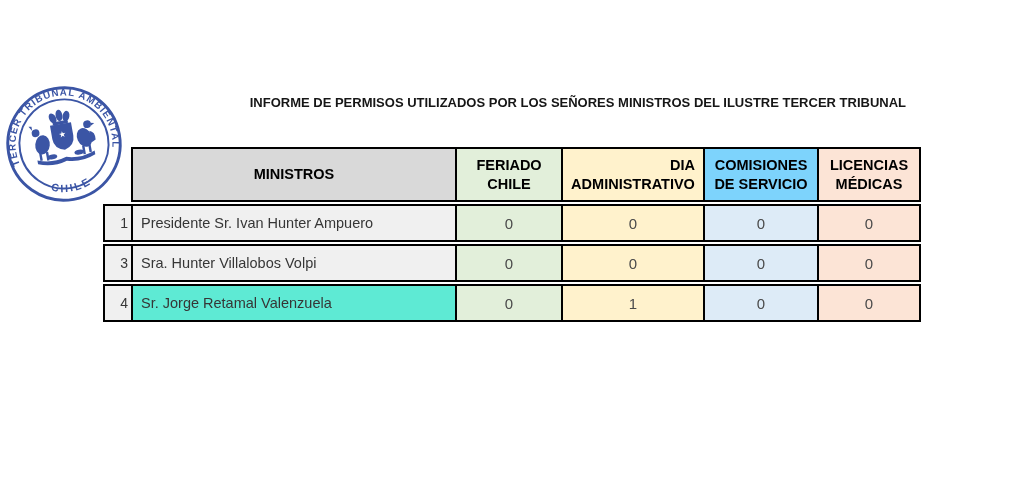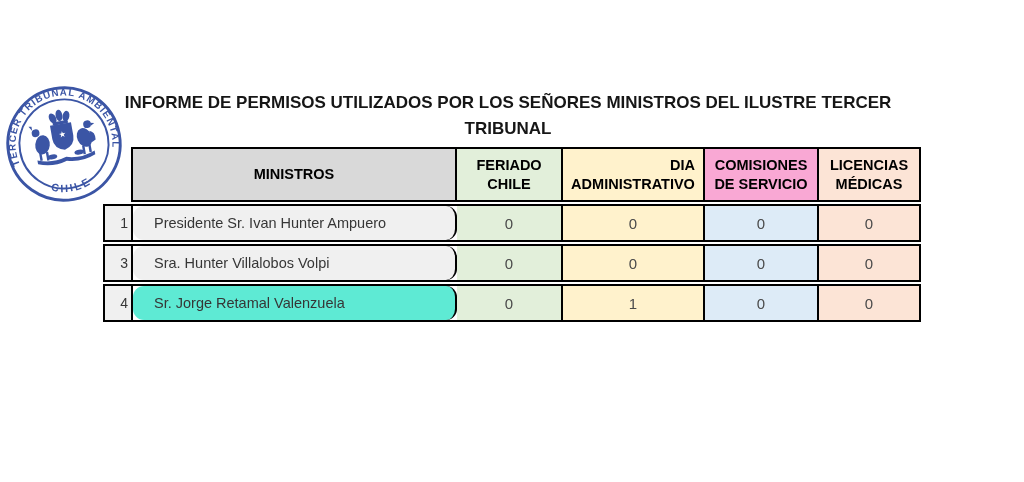--- a/index.html
+++ b/index.html
@@ -8,21 +8,21 @@
     font-family:"Liberation Sans","DejaVu Sans",sans-serif; overflow:hidden;
   }
 
   
   .logo { position:absolute; left:3px; top:80px; }
   .sealtext { fill:#3B55A5; font-weight:bold; font-family:"Liberation Sans","DejaVu Sans",sans-serif; }
 
   
   .title {
     position:absolute; left:110px; top:90px; width:796px;
-    text-align:center; font-weight:bold; font-size:17px; line-height:26px;
+    text-align:right; font-weight:bold; font-size:13px; line-height:26px;
     color:#161616;
   }
 
   
   .tbl { position:absolute; left:103px; top:147px; width:818px; }
   .thead {
     margin-left:28px; width:790px; height:55px; margin-bottom:2px;
     border:2px solid #000; box-sizing:border-box;
     display:grid; grid-template-columns:324px 106px 142px 114px 100px;
   }
@@ -35,21 +35,21 @@
     box-sizing:border-box; border-right:2px solid #000;
     display:flex; align-items:center; justify-content:center;
     overflow:hidden;
   }
   .cell:last-child { border-right:none; }
   .h {
     font-weight:bold; font-size:14.5px; color:#000;
     text-align:center; white-space:pre-line; line-height:19px;
   }
   .c-num  { justify-content:flex-end; padding-right:3px; font-size:14px; color:#363636; }
-  .c-name { justify-content:flex-start; padding-left:21px; font-size:14.5px; color:#363636;border-radius:11px; }
+  .c-name { justify-content:flex-start; padding-left:8px; font-size:14.5px; color:#363636; }
   .c-val  { font-size:15px; color:#4a4a4a; }
 </style>
 </head>
 <body>
 
 <div class="page">
 
   <svg class="logo" width="122" height="128" viewBox="0 0 126 130">
     <g transform="rotate(-10 63 65)">
       <circle cx="63" cy="65" r="58" fill="none" stroke="#3B55A5" stroke-width="3"></circle>
@@ -95,21 +95,21 @@
   </div>
 
   <div class="tbl">
 
     <div class="thead">
       <div class="cell h" style="background: rgb(217, 217, 217);">MINISTROS</div>
       <div class="cell h" style="background: rgb(226, 239, 218);">FERIADO
 CHILE</div>
       <div class="cell h" style="background: rgb(255, 242, 204); text-align: right;">DIA
 ADMINISTRATIVO</div>
-      <div class="cell h" style="background: #f9a8d4;">COMISIONES
+      <div class="cell h" style="background: #7dd3fc;">COMISIONES
 DE SERVICIO</div>
       <div class="cell h" style="background: rgb(252, 228, 214);">LICENCIAS
 MÉDICAS</div>
     </div>
 
     <div class="trow">
       <div class="cell c-num" style="background: rgb(240, 240, 240);">1</div>
       <div class="cell c-name" style="background: rgb(240, 240, 240);">Presidente Sr. Ivan Hunter Ampuero</div>
       <div class="cell c-val" style="background: rgb(226, 239, 218);">0</div>
       <div class="cell c-val" style="background: rgb(255, 242, 204);">0</div>

